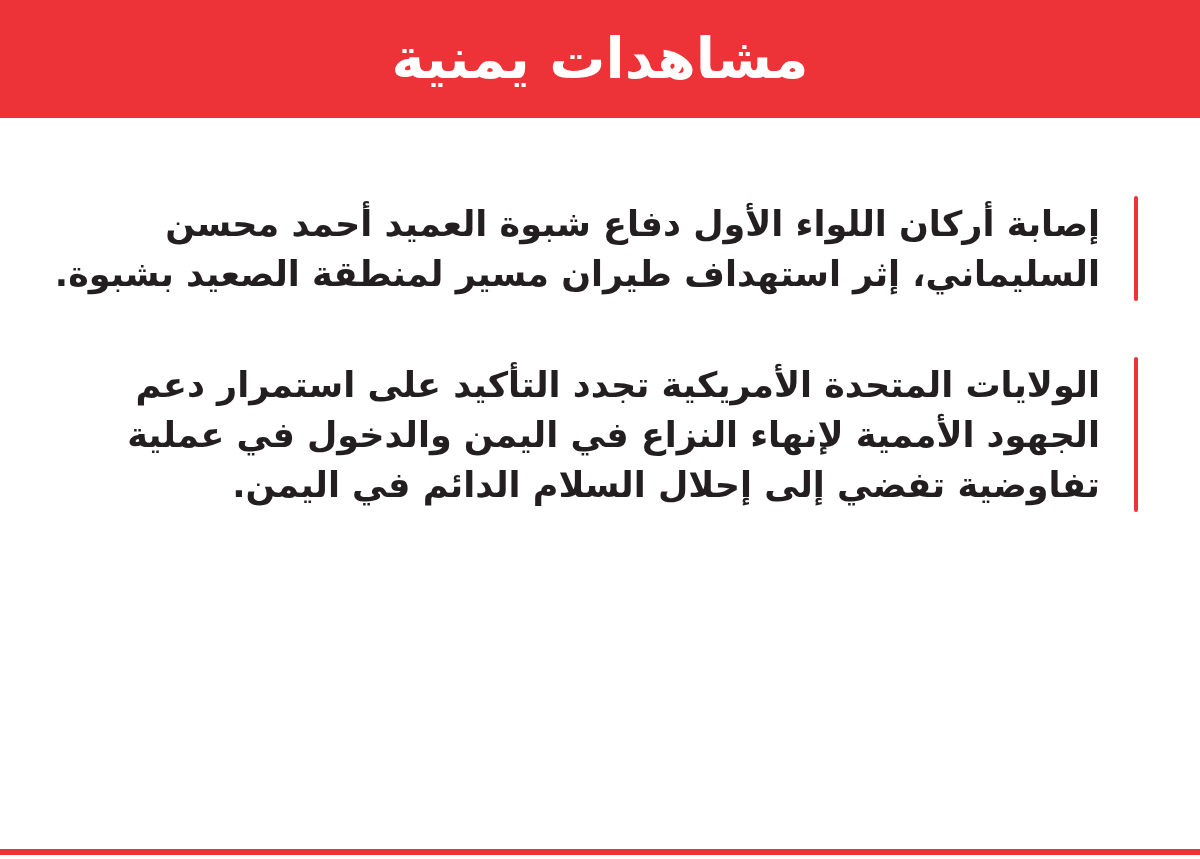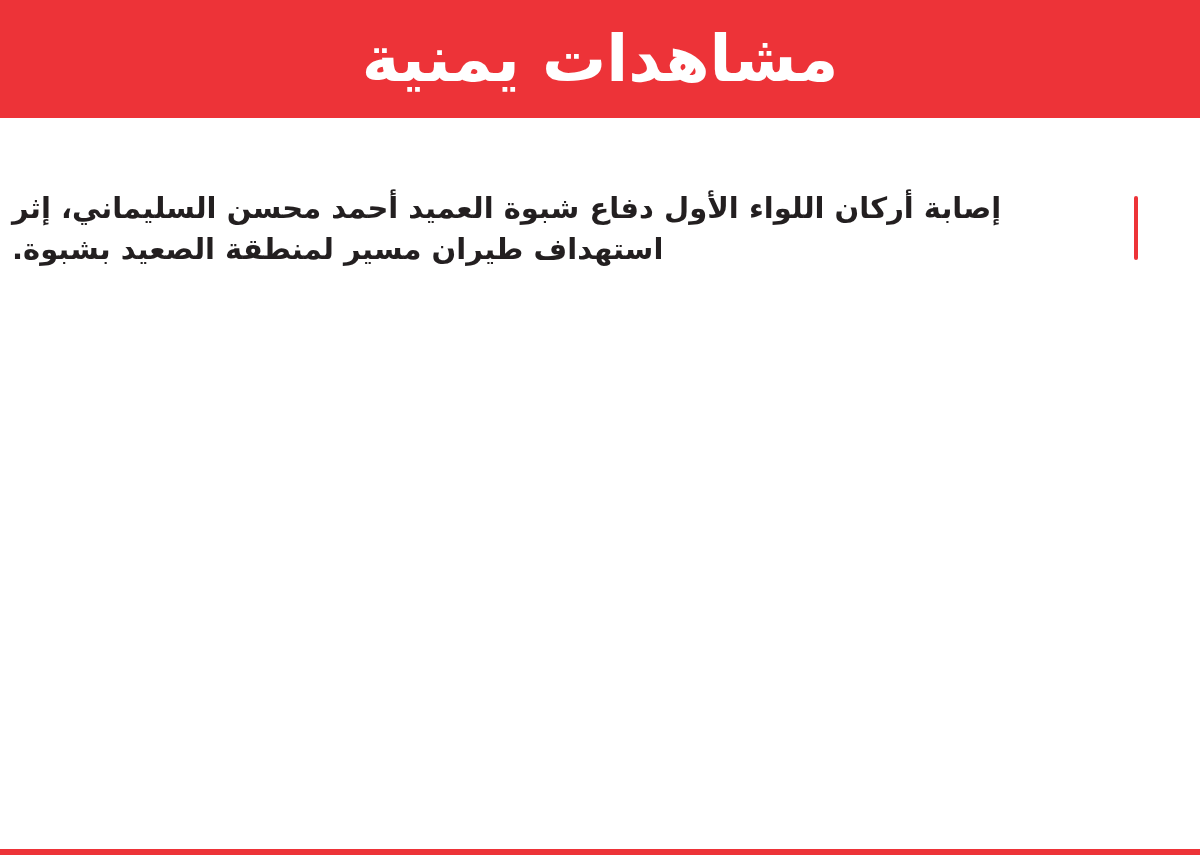--- a/index.html
+++ b/index.html
@@ -21,21 +21,21 @@
     height:118px;
     width:100%;
     background:var(--accent);
     display:flex;
     align-items:center;
     justify-content:center;
   }
   .banner h1{
     margin:0;
     color:#FFFFFF;
-    font-size:64px;
+    font-size:56px;
     font-weight:bold;
     line-height:1;
     letter-spacing:0;
     direction:rtl;
   }
   .body{
     direction:rtl;
     padding:70px 62px 0 12px;
   }
   .item{
@@ -46,26 +46,26 @@
   .item:last-child{margin-bottom:0;}
   .bar{
     flex:0 0 4px;
     width:4px;
     background:var(--accent);
     border-radius:2px;
     margin:8px 0 10px 0;
     align-self:stretch;
   }
   .text{
-    margin:0;
-    font-size:29px;
+    margin:12px;
+    font-size:35px;
     font-weight:bold;
     color:var(--ink);
     line-height:1.42;
-    text-align:left;
+    text-align:right;
     direction:rtl;
   }
   .bottom-line{
     position:absolute;
     left:0;
     right:0;
     bottom:4px;
     height:6px;
     background:var(--accent);
   }
@@ -81,18 +81,22 @@
 
   <main class="body">
 
     <div class="item">
       <span class="bar"></span>
       <p class="text">إصابة أركان اللواء الأول دفاع شبوة العميد أحمد محسن السليماني، إثر استهداف طيران مسير لمنطقة الصعيد بشبوة.</p>
     </div>
 
 
 
+    <div class="item">
+      <span class="bar"></span>
+      <p class="text">الولايات المتحدة الأمريكية تجدد التأكيد على استمرار دعم الجهود الأممية لإنهاء النزاع في اليمن والدخول في عملية تفاوضية تفضي إلى إحلال السلام الدائم في اليمن.</p>
+    </div>
 
   </main>
 
   <div class="bottom-line"></div>
 
 </div>
 
 </body></html>

